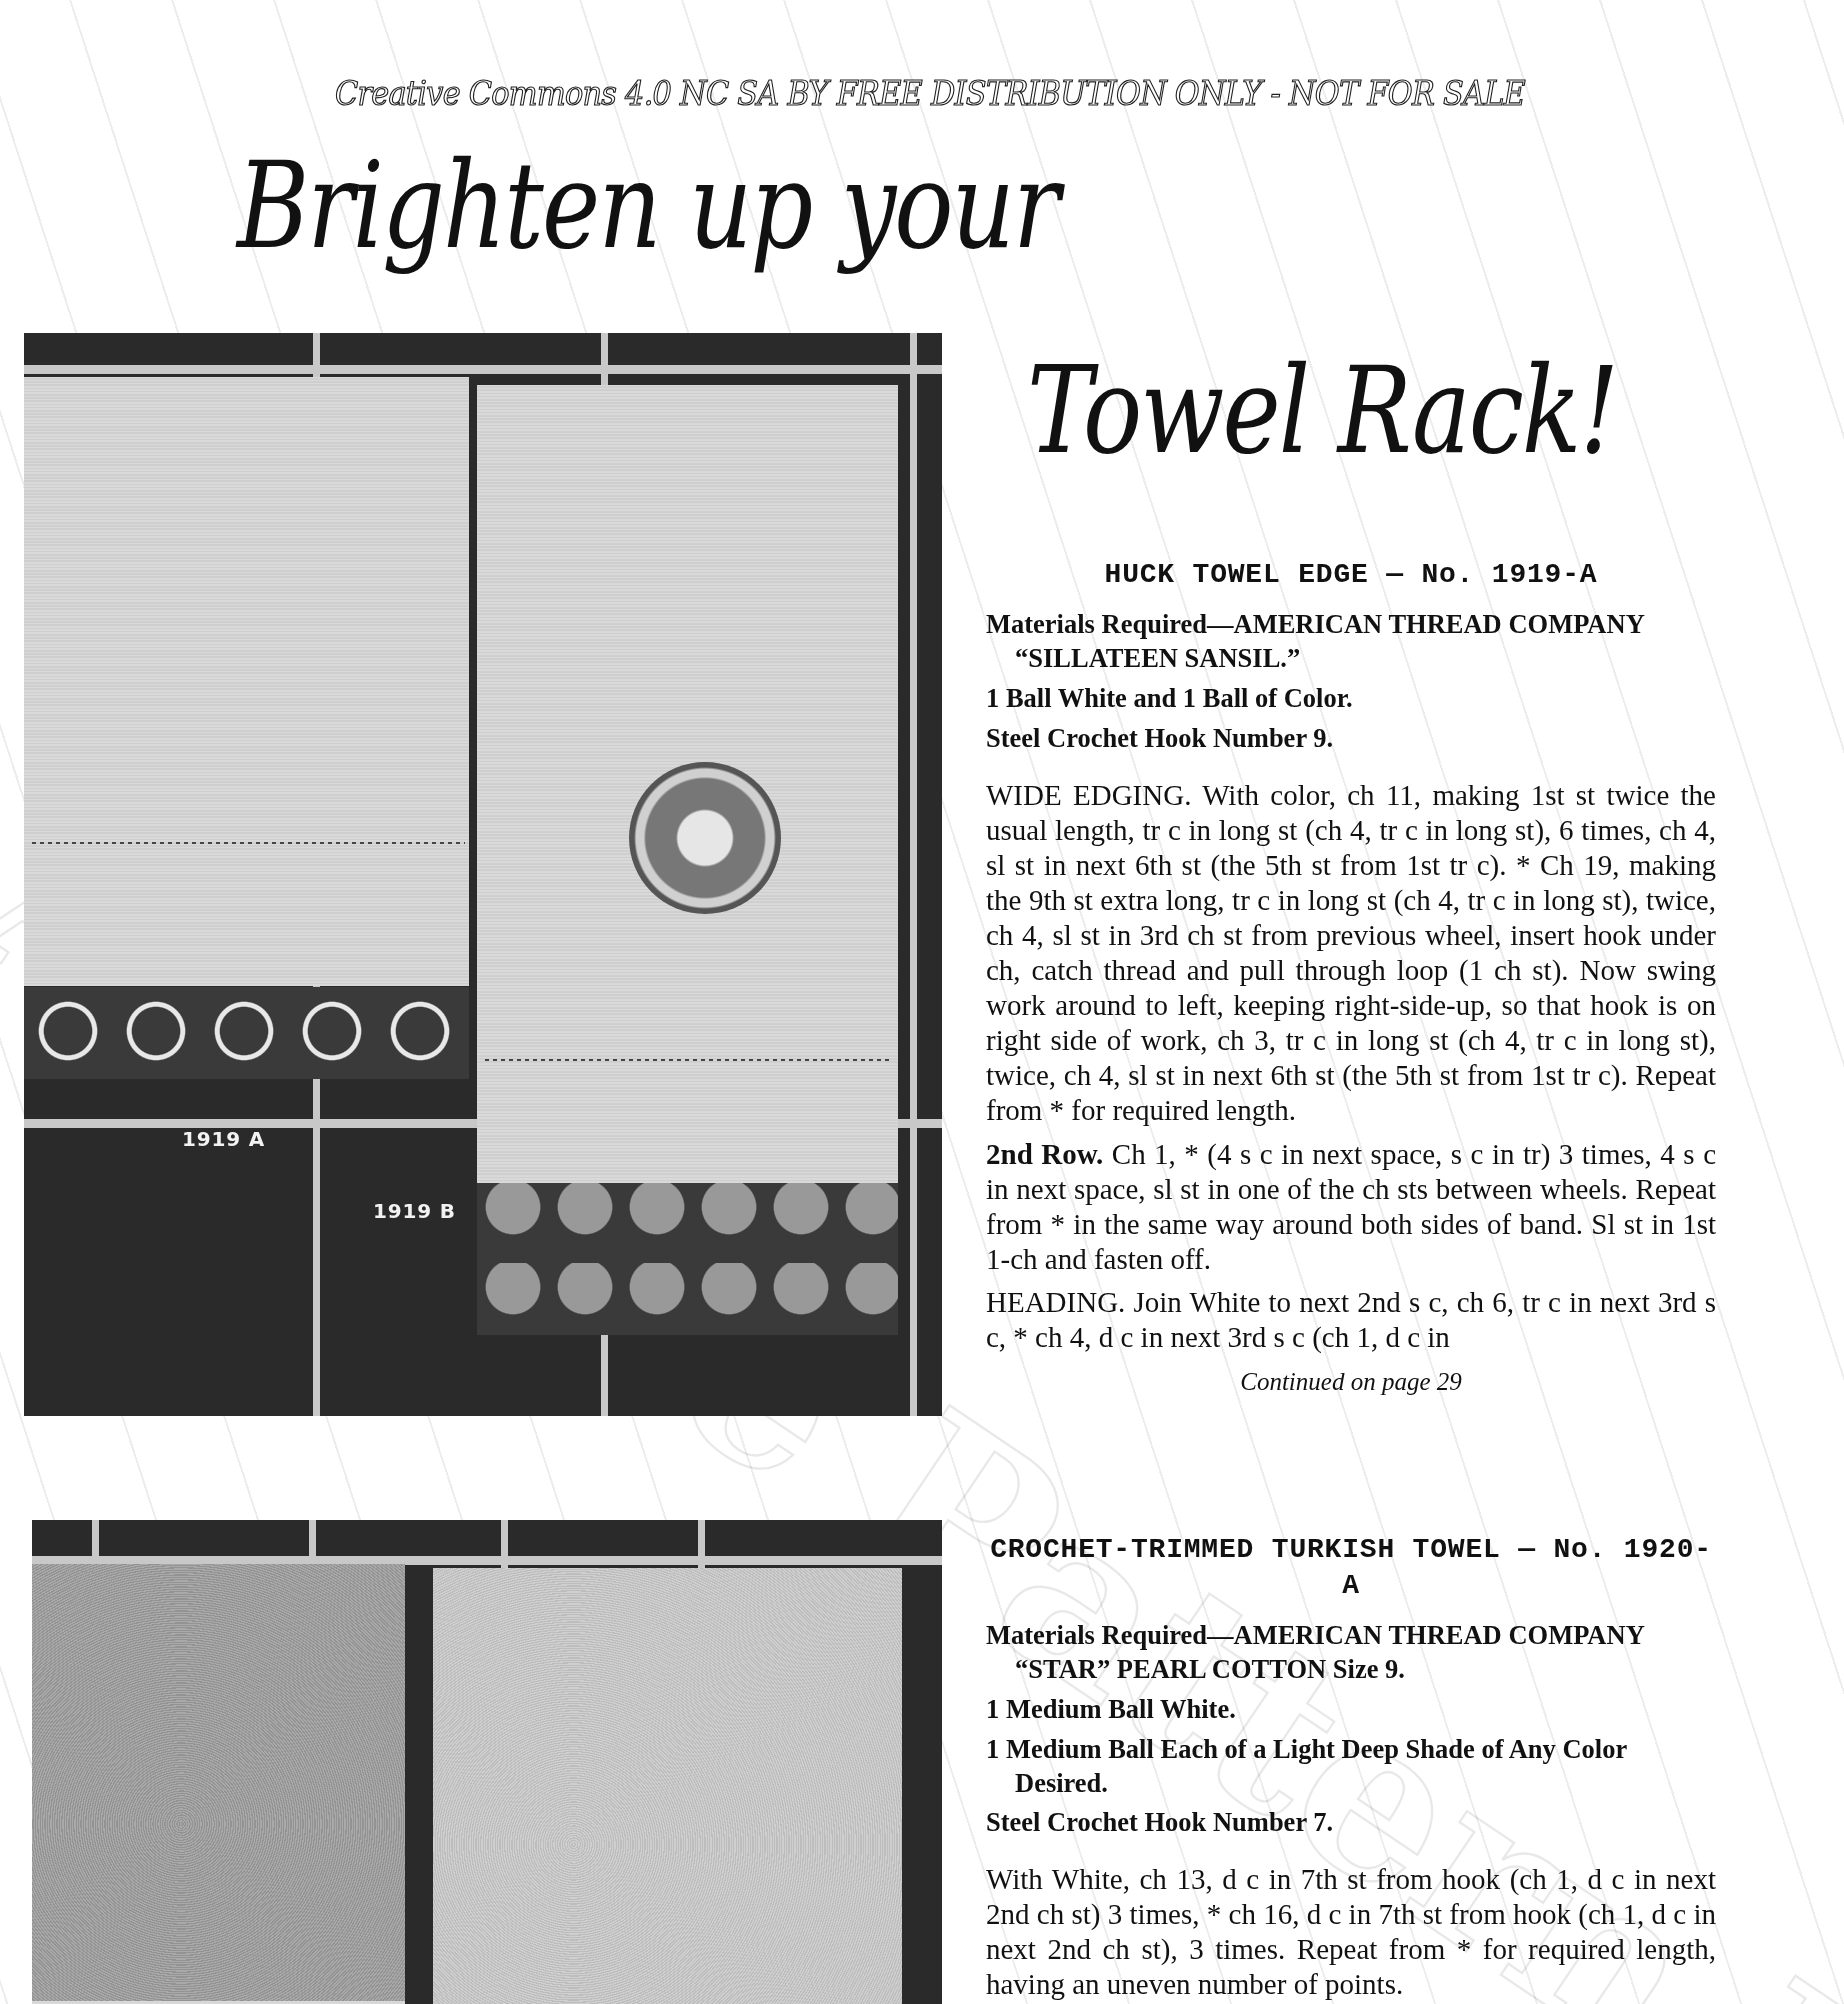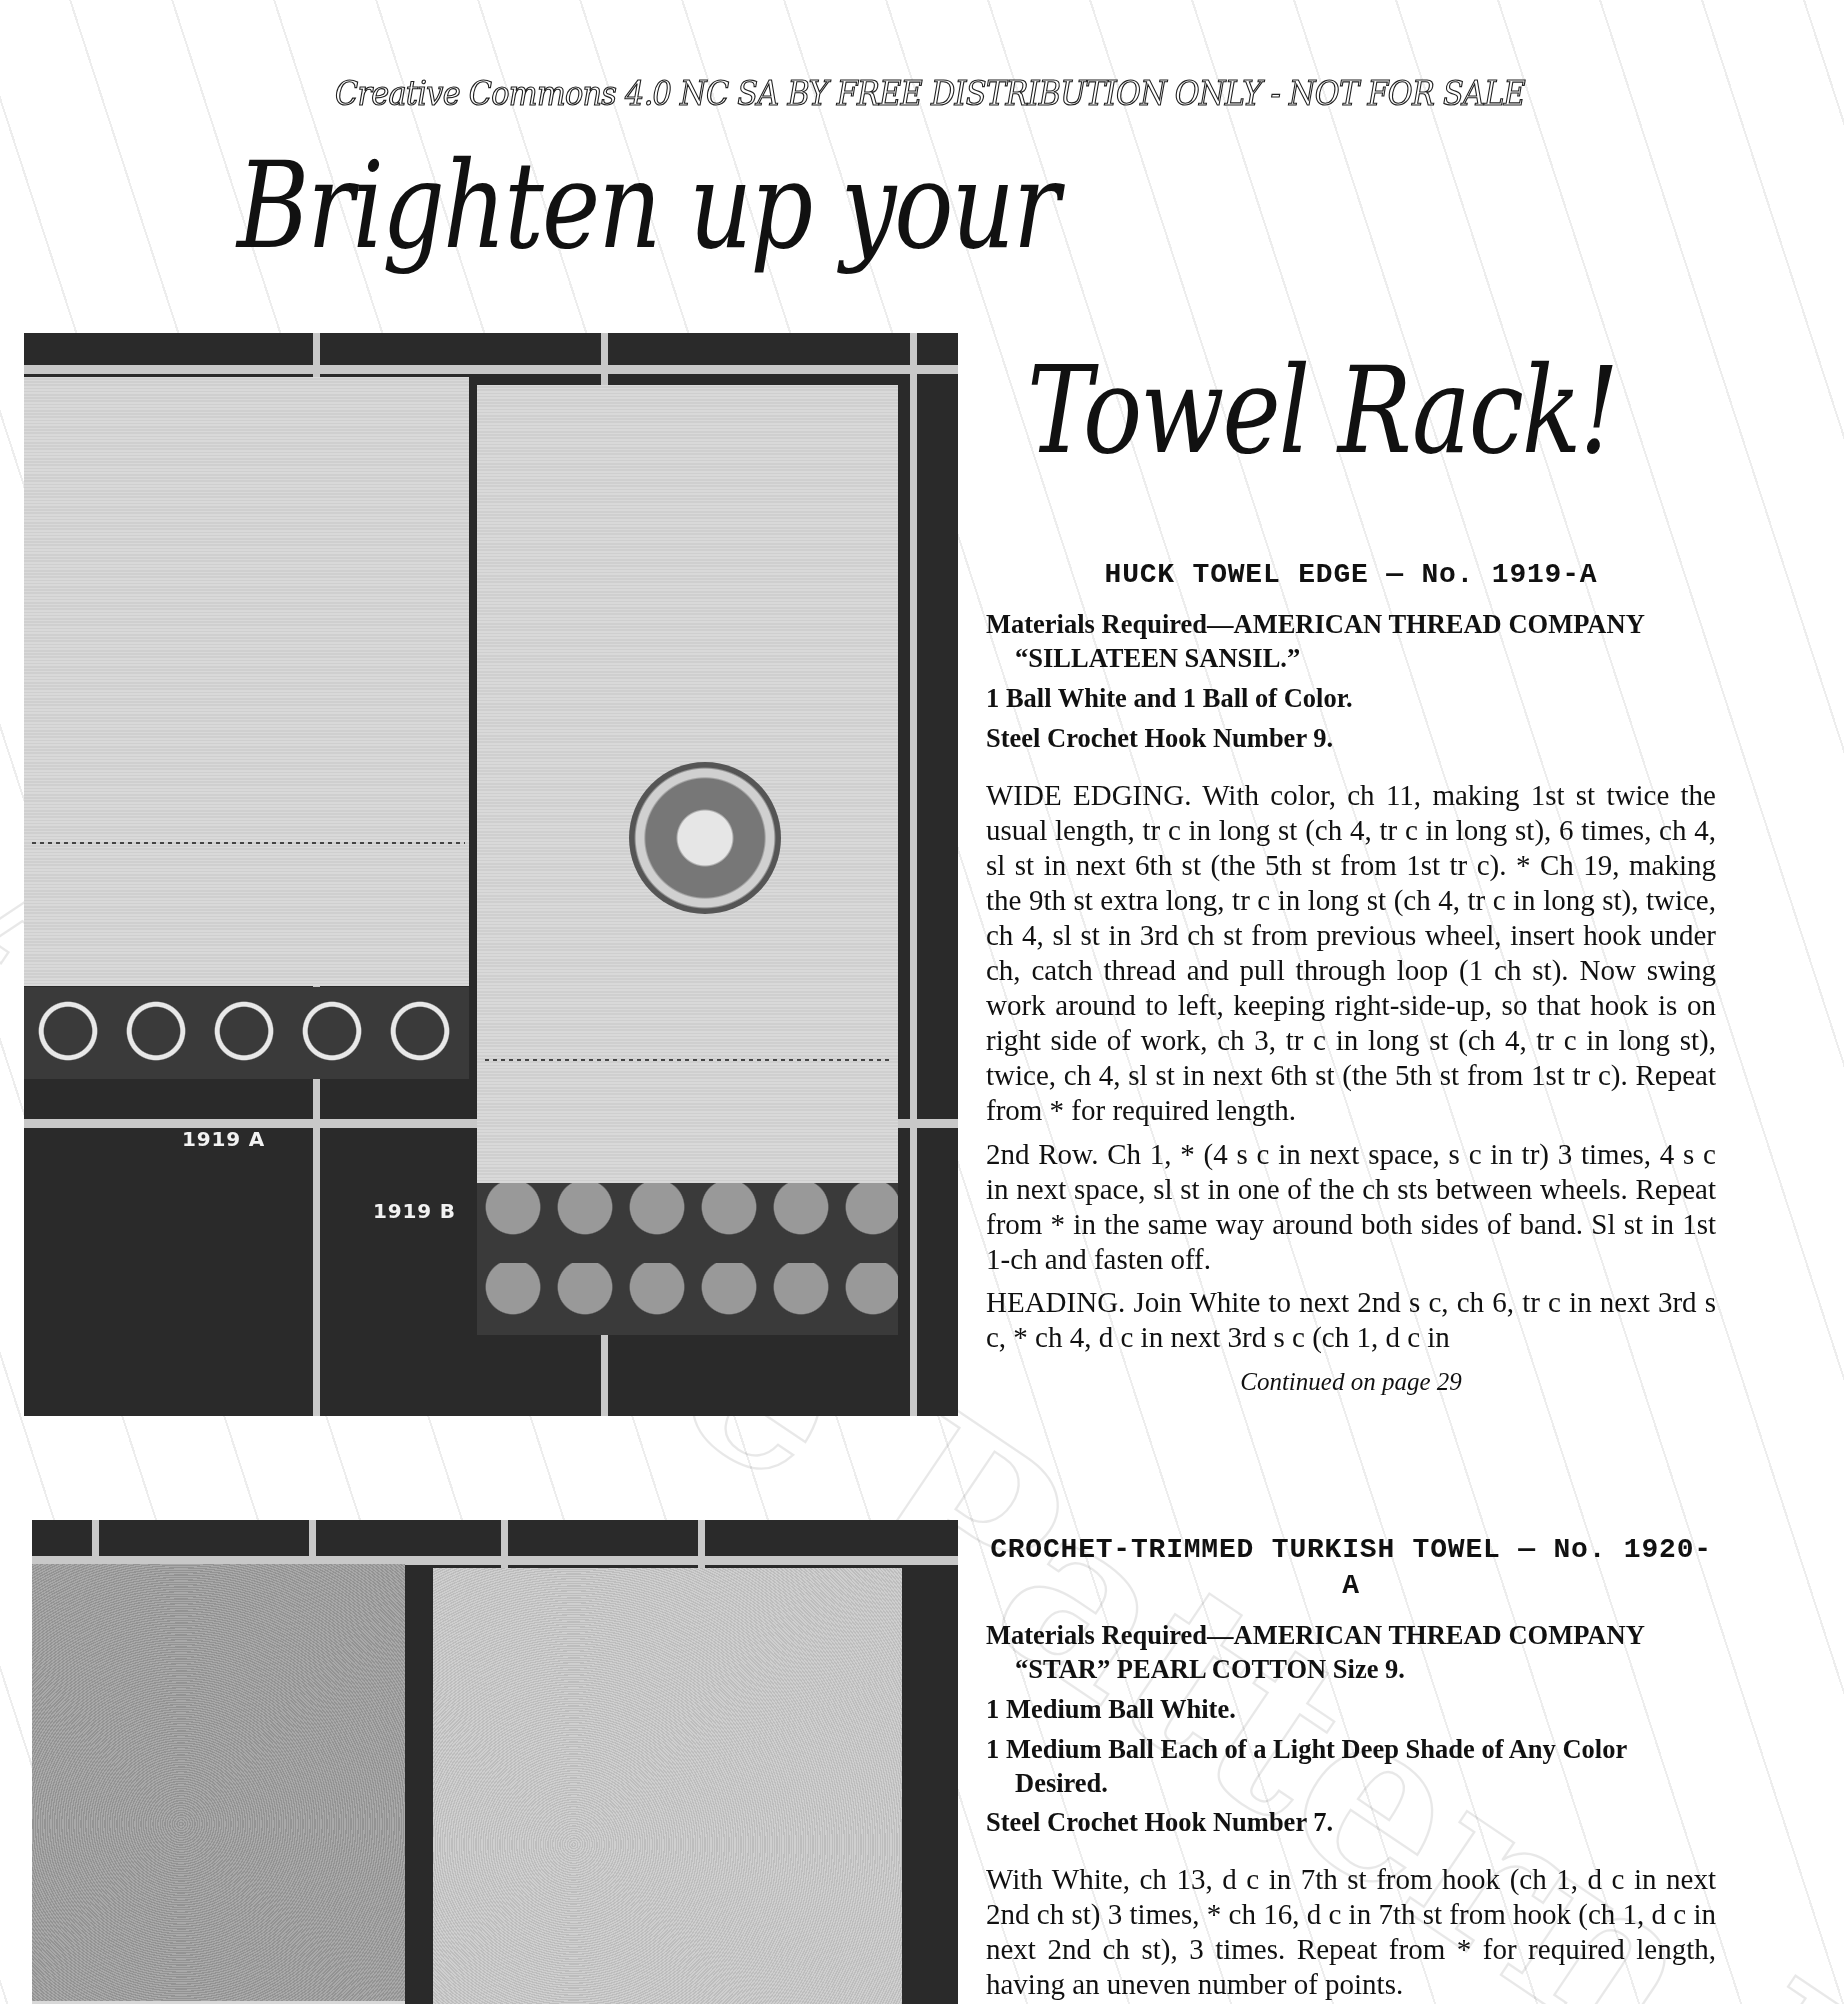--- a/index.html
+++ b/index.html
@@ -16,21 +16,21 @@
   .license { position: absolute; left: 188px; top: 74px; width: 1484px; text-align: center;
     font-family: "DejaVu Serif", serif; font-style: italic; font-size: 33px; letter-spacing: -0.8px;
     color: #fff; -webkit-text-stroke: 1.2px #222; transform: scaleX(0.92); transform-origin: center; }
 
   .headline { position: absolute; font-family: "DejaVu Serif", serif; font-style: italic;
     font-weight: 300; color: #111; transform: scaleX(0.82); transform-origin: left top; }
   .headline.l1 { left: 237px; top: 136px; font-size: 120px; letter-spacing: -2.4px; }
   .headline.l2 { left: 1027px; top: 341px; font-size: 120px; letter-spacing: -2.4px; }
 
   
-  .photo { position: absolute; background: #2a2a2a; overflow: hidden; padding-left: 16px; }
+  .photo { position: absolute; background: #2a2a2a; overflow: hidden; }
   .photo.top { left: 24px; top: 333px; width: 918px; height: 1083px; }
   .photo.bottom { left: 32px; top: 1520px; width: 910px; height: 1063px; }
   .tile-h { position: absolute; left: 0; right: 0; height: 8.8px; background: #c8c8c8; }
   .tile-v { position: absolute; top: 0; bottom: 0; width: 7.2px; background: #c8c8c8; }
   .towel { position: absolute; background: repeating-linear-gradient(0deg, #d9d9d9 0 1.6px, #cfcfcf 1.6px 3.2px); }
   .towel.terry { background: repeating-radial-gradient(circle at 30% 30%, #cfcfcf 0 1.2px, #bdbdbd 1.2px 2.4px); }
   .towel.gray { background: repeating-radial-gradient(circle at 40% 40%, #a9a9a9 0 1.2px, #939393 1.2px 2.4px); }
   .hemstitch { position: absolute; height: 2.4px; background: repeating-linear-gradient(90deg, #444 0 4px, transparent 4px 8px); }
   .lace { position: absolute;
     background: radial-gradient(circle, transparent 38%, #e8e8e8 40%, #e8e8e8 46%, transparent 48%) 0 0/88px 88px,
@@ -44,21 +44,21 @@
 
   
   .col { position: absolute; left: 986px; width: 730px; font-size: 29px; line-height: 35px; }
   .col p { margin: 0 0 8.8px 0; text-align: justify; }
   .section-title { text-align: center; font-family: Liberation Mono, monospace; font-weight: bold;
     font-size: 28px; letter-spacing: 0.8px; margin: 0 0 14.4px 0; line-height: 36px; }
   .mat { font-family: "Liberation Serif", serif; font-weight: bold; font-size: 26.5px; line-height: 34px;
     margin: 0 0 5.6px 0; }
   .mat.indent { padding-left: 29px; text-indent: -29px; }
   .spacer { height: 17.6px; }
-  .row-label { font-weight: normal; }
+  .row-label { font-weight: bold; }
   .cont { text-align: center; font-style: italic; font-size: 25px; margin-top: -3.2px; }
 </style>
 </head>
 <body>
 
 <div class="hatch"></div>
 <div class="bigmark">Antique Pattern Library</div>
 
 <div class="license">Creative Commons 4.0 NC SA BY FREE DISTRIBUTION ONLY - NOT FOR SALE</div>
 

